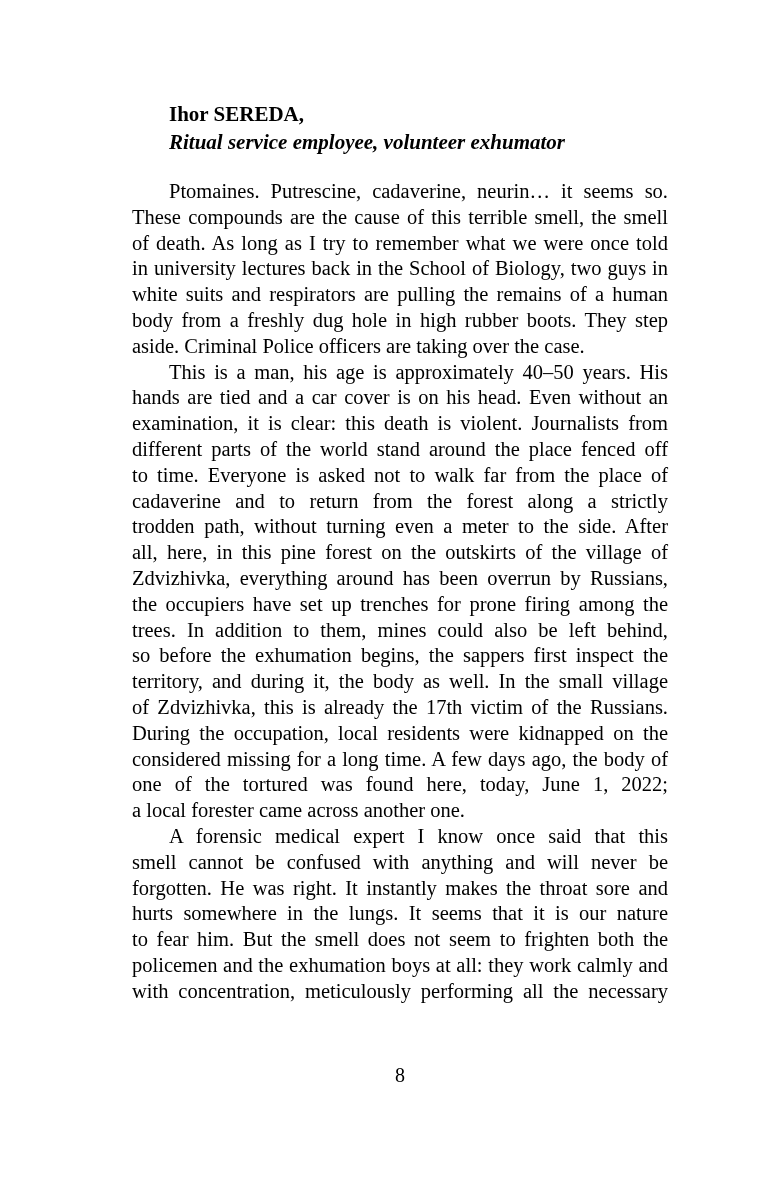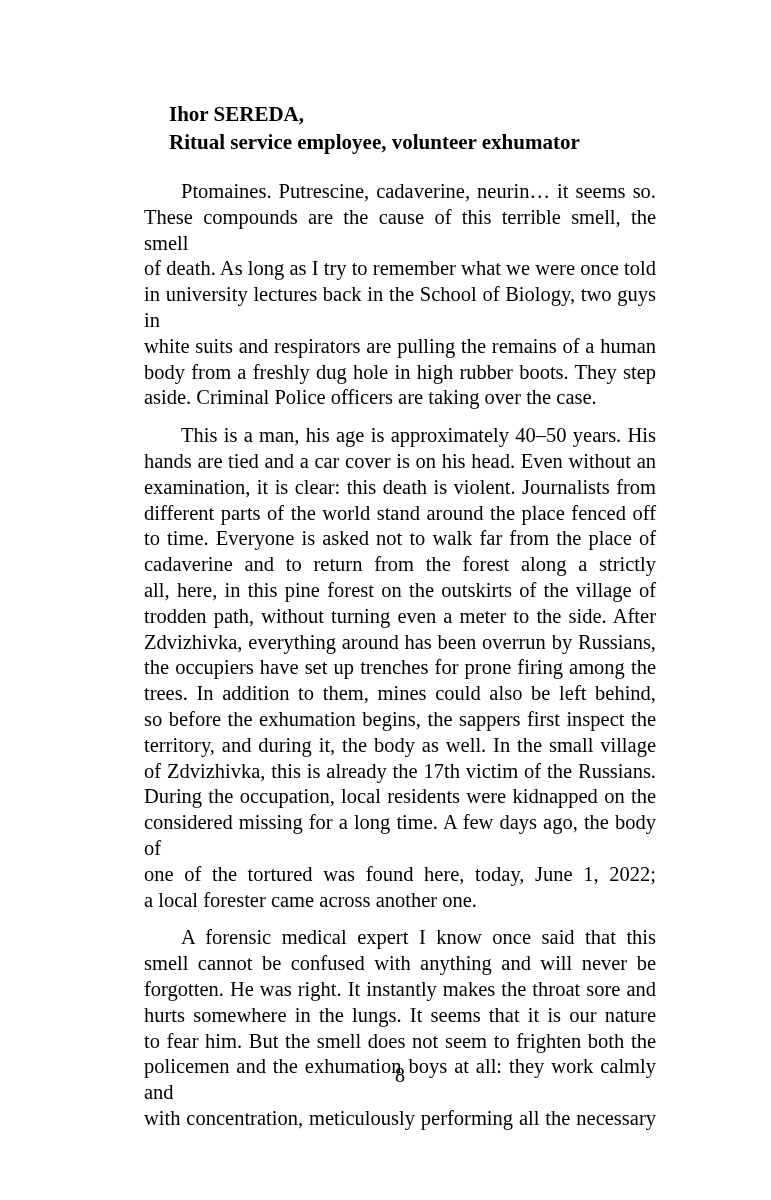--- a/index.html
+++ b/index.html
@@ -23,27 +23,28 @@
     width: 536px;
   }
   .heading {
     font-size: 21px;
     line-height: 28px;
     font-weight: 700;
     margin-left: 37px;
     margin-bottom: 23px;
   }
   .heading .author-role {
+    font-style: italic;
   }
   .body-text {
     font-size: 20.5px;
     line-height: 25.8px;
   }
   .paragraph {
-    margin: 12px;
+    margin: 0;
   }
   .line {
     text-align: justify;
     text-align-last: justify;
   }
   .line.first {
     text-indent: 37px;
   }
   .line.last {
     text-align: right;
@@ -78,22 +79,22 @@
           <div class="line">body from a freshly dug hole in high rubber boots. They step</div>
           <div class="line last">aside. Criminal Police officers are taking over the case.</div>
         </div>
         <div class="paragraph">
           <div class="line first">This is a man, his age is approximately 40–50 years. His</div>
           <div class="line">hands are tied and a car cover is on his head. Even without an</div>
           <div class="line">examination, it is clear: this death is violent. Journalists from</div>
           <div class="line">different parts of the world stand around the place fenced off</div>
           <div class="line">to time. Everyone is asked not to walk far from the place of</div>
           <div class="line">cadaverine and to return from the forest along a strictly</div>
+          <div class="line">trodden path, without turning even a meter to the side. After</div>
           <div class="line">all, here, in this pine forest on the outskirts of the village of</div>
-          <div class="line">trodden path, without turning even a meter to the side. After</div>
           <div class="line">Zdvizhivka, everything around has been overrun by Russians,</div>
           <div class="line">the occupiers have set up trenches for prone firing among the</div>
           <div class="line">trees. In addition to them, mines could also be left behind,</div>
           <div class="line">so before the exhumation begins, the sappers first inspect the</div>
           <div class="line">territory, and during it, the body as well. In the small village</div>
           <div class="line">of Zdvizhivka, this is already the 17th victim of the Russians.</div>
           <div class="line">During the occupation, local residents were kidnapped on the</div>
           <div class="line">considered missing for a long time. A few days ago, the body of</div>
           <div class="line">one of the tortured was found here, today, June 1, 2022;</div>
           <div class="line last">a local forester came across another one.</div>

